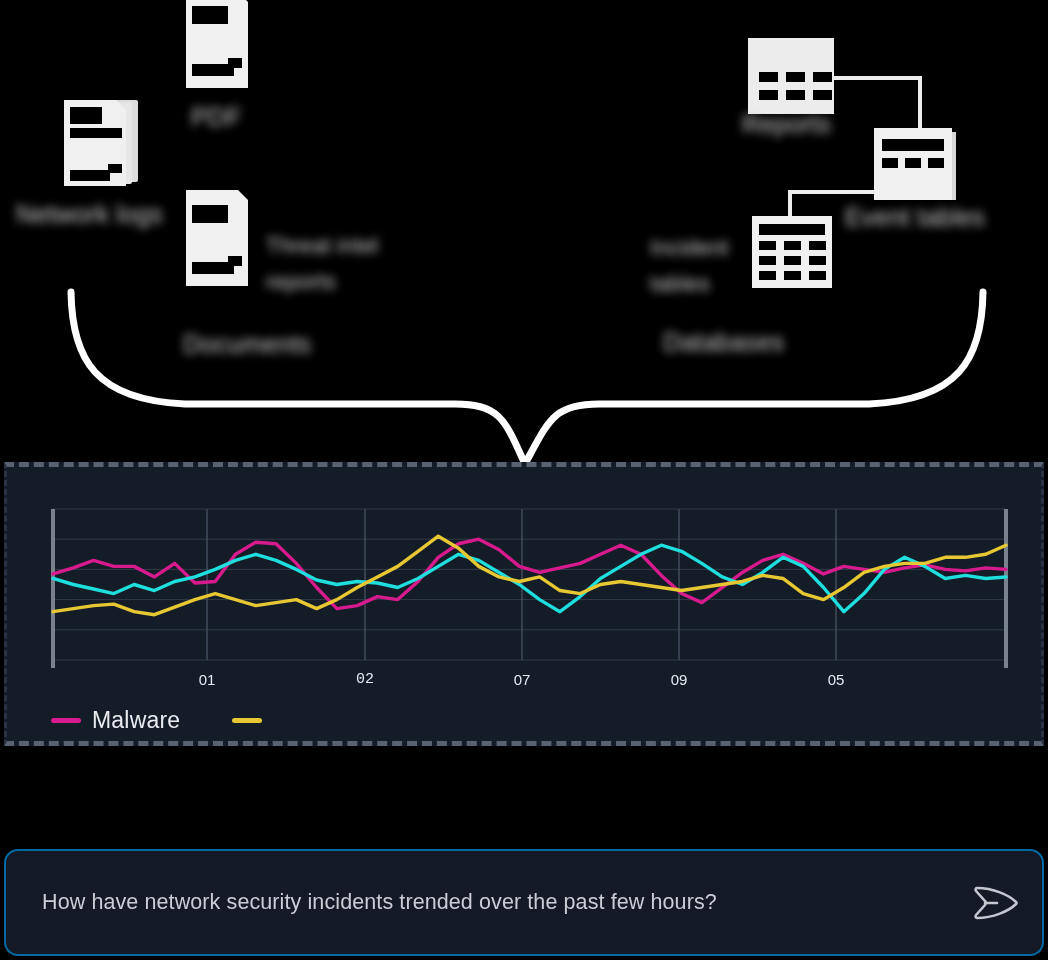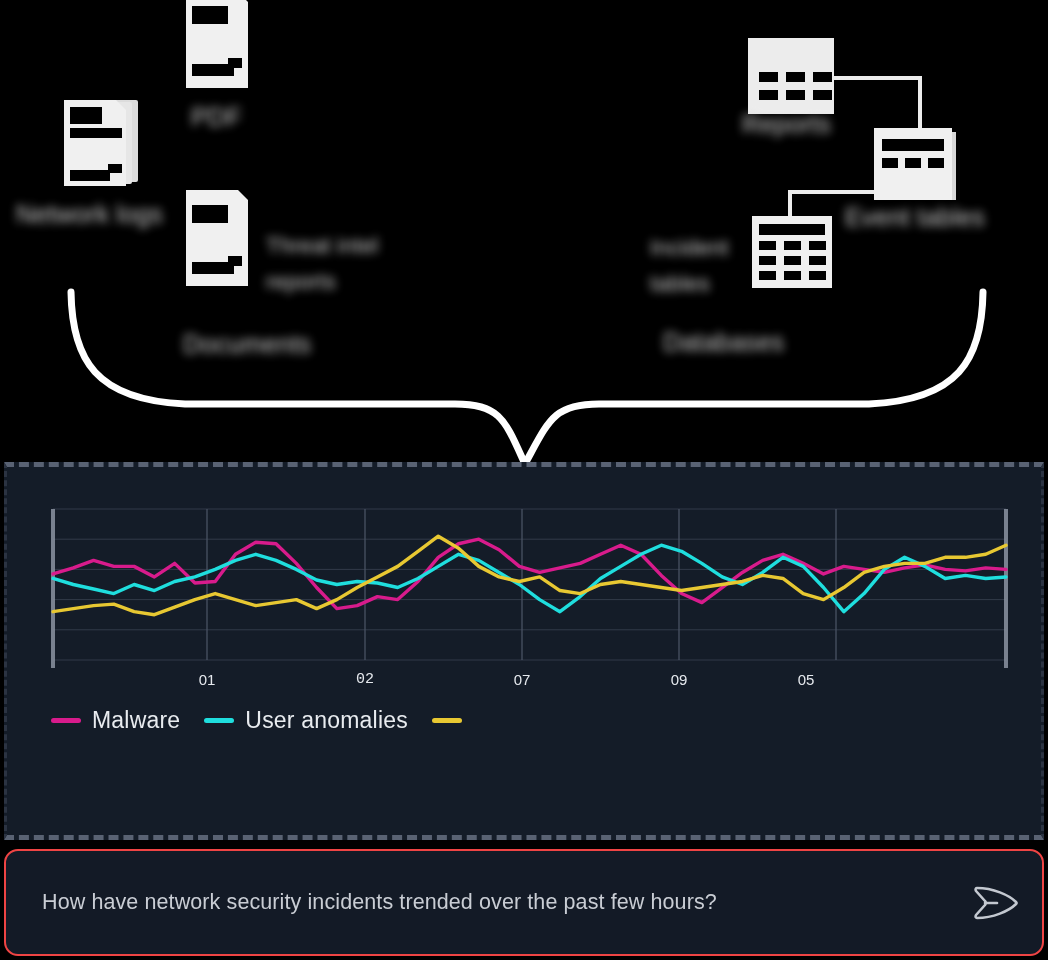--- a/index.html
+++ b/index.html
@@ -25,52 +25,52 @@
     filter: blur(5px);
     -webkit-filter: blur(5px);
     opacity: .95;
   }
   .blur-label.big { font-size: 25px; }
   .blur-label.two { line-height: 36px; white-space: pre-line; }
 
   
   #chart-panel {
     position: absolute; left: 4px; top: 462px;
-    width: 1040px; height: 378px;
+    width: 1040px; height: 284px;
     background: #141c28;
     border-top: 5px dashed #596273;
     border-bottom: 5px dashed #596273;
     border-left: 3px dashed #2b3342;
     border-right: 3px dashed #2b3342;
     overflow: hidden;
   }
   #chart-inner { position: absolute; left: 0; top: 0; width: 1034px; height: 303px; }
   #plot-svg { position: absolute; left: 0; top: 0; }
 
   .xtick {
     position: absolute; top: 204px;
     color: #e6e9ee; font-size: 15px;
     transform: translateX(-50%);
     font-family: "Liberation Sans", sans-serif;
   }
 
   #legend {
     position: absolute; left: 44px; top: 240px;
-    display: flex; align-items: center; gap: 24px;
+    display: flex; align-items: center; gap: 52px;
   }
   .leg-item { display: flex; align-items: center; gap: 11px; }
   .leg-swatch { display: block; width: 30px; height: 5px; border-radius: 3px; }
   .leg-text { color: #e8ebef; font-size: 23px; letter-spacing: .2px; }
 
   
   #input-bar {
     position: absolute; left: 4px; top: 849px;
     width: 1040px; height: 107px;
     background: #131a26;
-    border: 2px solid #ef4444;
+    border: 2px solid #0369a1;
     border-radius: 14px;
     display: flex; align-items: center;
     padding: 0 18px 0 36px;
   }
   #input-text {
     flex: 1;
     color: #c9cdd4; font-size: 21.5px; letter-spacing: .1px;
     background: transparent; border: 0; outline: none;
     font-family: "Liberation Sans", sans-serif;
   }
@@ -189,31 +189,27 @@
           <polyline points="46.00,106.93 66.28,100.89 86.55,93.34 106.83,99.38 127.11,99.38 147.38,109.95 167.66,96.36 187.94,115.99 208.21,114.48 228.49,87.30 248.77,75.22 269.04,76.73 289.32,96.36 309.60,120.52 329.87,141.66 350.15,138.64 370.43,129.58 390.70,132.60 410.98,114.48 431.26,90.32 451.53,76.73 471.81,72.20 492.09,82.77 512.36,99.38 532.64,105.42 552.91,100.89 573.19,96.36 593.47,87.30 613.74,78.24 634.02,87.30 654.30,108.44 674.57,126.56 694.85,135.62 715.13,120.52 735.40,105.42 755.68,93.34 775.96,87.30 796.23,96.36 816.51,106.93 836.79,99.38 857.06,102.40 877.34,105.42 897.62,100.89 917.89,97.87 938.17,102.40 958.45,103.91 978.72,100.89 999.00,102.40" fill="none" stroke="#d81b8c" stroke-width="3.4" stroke-linejoin="round" stroke-linecap="round"></polyline>
           <polyline points="46.00,111.46 66.28,117.50 86.55,122.03 106.83,126.56 127.11,117.50 147.38,123.54 167.66,114.48 187.94,109.95 208.21,102.40 228.49,93.34 248.77,87.30 269.04,93.34 289.32,102.40 309.60,112.97 329.87,117.50 350.15,114.48 370.43,115.99 390.70,120.52 410.98,111.46 431.26,99.38 451.53,87.30 471.81,93.34 492.09,105.42 512.36,117.50 532.64,132.60 552.91,144.68 573.19,129.58 593.47,111.46 613.74,99.38 634.02,87.30 654.30,78.24 674.57,84.28 694.85,96.36 715.13,109.95 735.40,117.50 755.68,105.42 775.96,90.32 796.23,99.38 816.51,120.52 836.79,144.68 857.06,126.56 877.34,102.40 897.62,90.32 917.89,99.38 938.17,111.46 958.45,108.44 978.72,111.46 999.00,109.95" fill="none" stroke="#1fdede" stroke-width="3.4" stroke-linejoin="round" stroke-linecap="round"></polyline>
           <polyline points="46.00,144.68 66.28,141.66 86.55,138.64 106.83,137.13 127.11,144.68 147.38,147.70 167.66,140.15 187.94,132.60 208.21,126.56 228.49,132.60 248.77,138.64 269.04,135.62 289.32,132.60 309.60,141.66 329.87,132.60 350.15,120.52 370.43,109.95 390.70,99.38 410.98,84.28 431.26,69.18 451.53,81.26 471.81,99.38 492.09,109.95 512.36,114.48 532.64,109.95 552.91,123.54 573.19,126.56 593.47,117.50 613.74,114.48 634.02,117.50 654.30,120.52 674.57,123.54 694.85,120.52 715.13,117.50 735.40,114.48 755.68,108.44 775.96,111.46 796.23,126.56 816.51,132.60 836.79,120.52 857.06,105.42 877.34,99.38 897.62,96.36 917.89,96.36 938.17,90.32 958.45,90.32 978.72,87.30 999.00,78.24" fill="none" stroke="#e8c832" stroke-width="3.4" stroke-linejoin="round" stroke-linecap="round"></polyline>
         </svg>
 
       <div id="xticks">
           <div class="xtick" style="left: 200px;">01</div>
           <div class="xtick" style="left: 358px; font-family: Liberation Mono, monospace;">02</div>
           <div class="xtick" style="left: 515px;">07</div>
           <div class="xtick" style="left: 672px;">09</div>
-          <div class="xtick" style="left: 799px;">05</div>
+          <div class="xtick" style="left: 829px;">05</div>
         </div>
 
       <div id="legend">
           <div class="leg-item">
             <span class="leg-swatch" style="background: rgb(216, 27, 140);"></span>
             <span class="leg-text">Malware</span>
-          </div>
-          <div class="leg-item">
-            <span class="leg-swatch" style="background: rgb(31, 222, 222);"></span>
-            <span class="leg-text">User anomalies</span>
           </div>
           <div class="leg-item">
             <span class="leg-swatch" style="background: rgb(232, 200, 50);"></span>
           </div>
         </div>
     </div>
   </div>
 
   <div id="input-bar">
     <input id="input-text" type="text" value="How have network security incidents trended over the past few hours?" style="">

